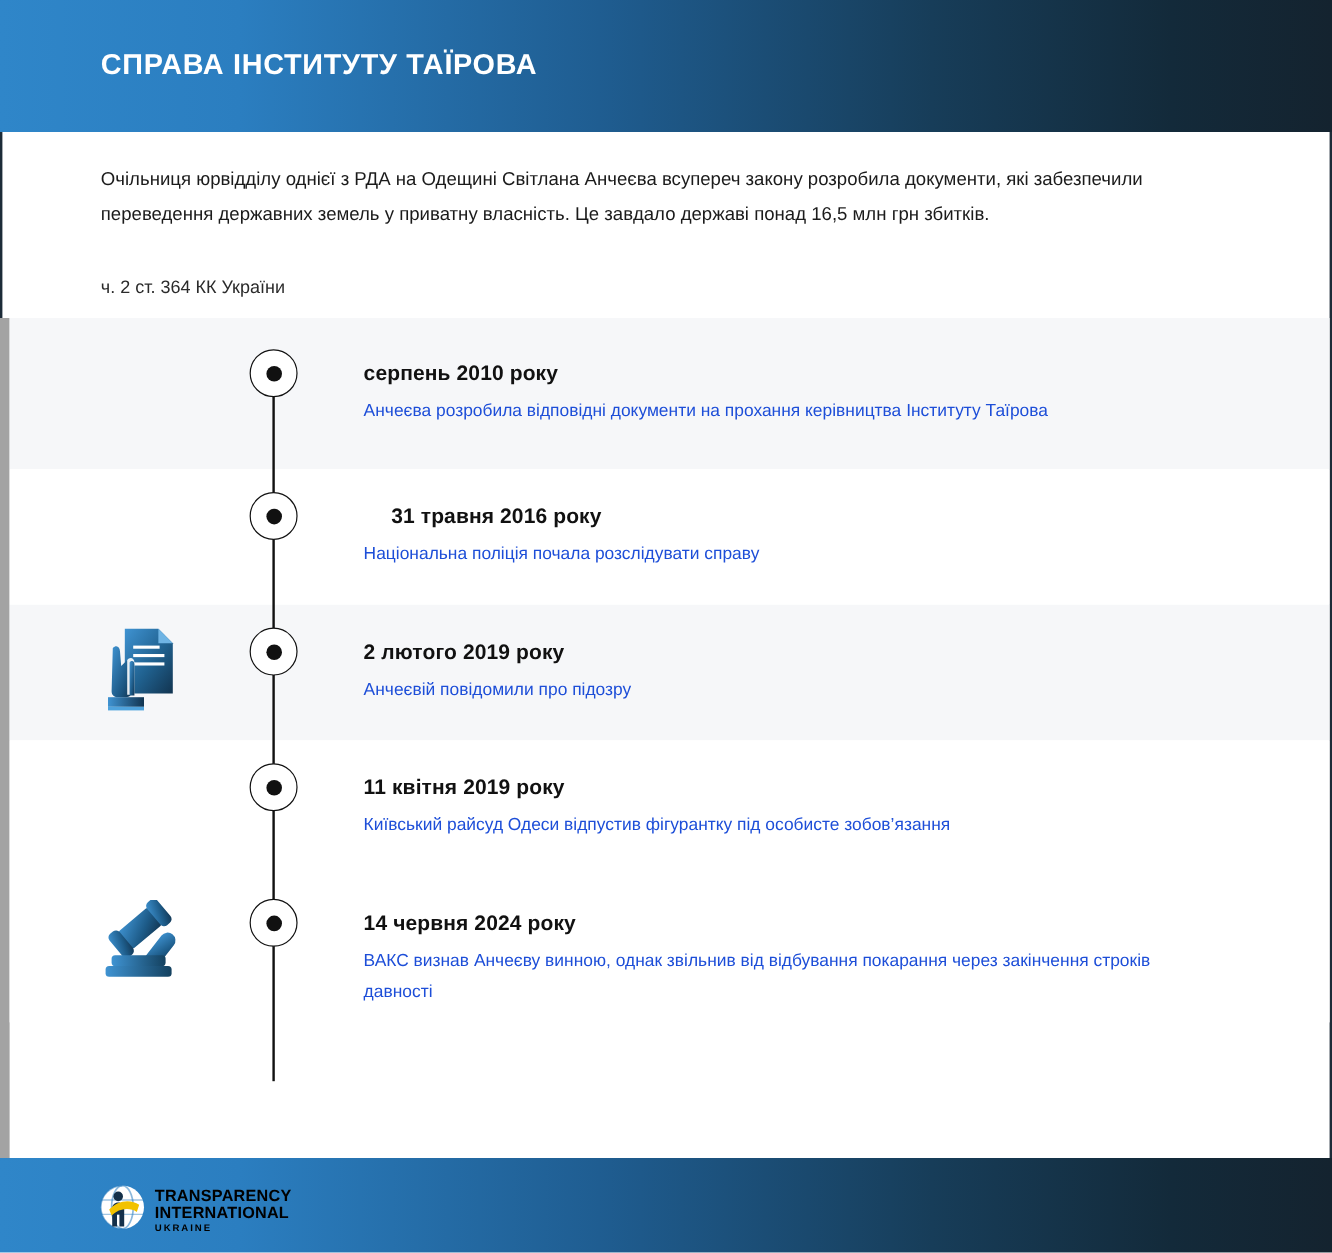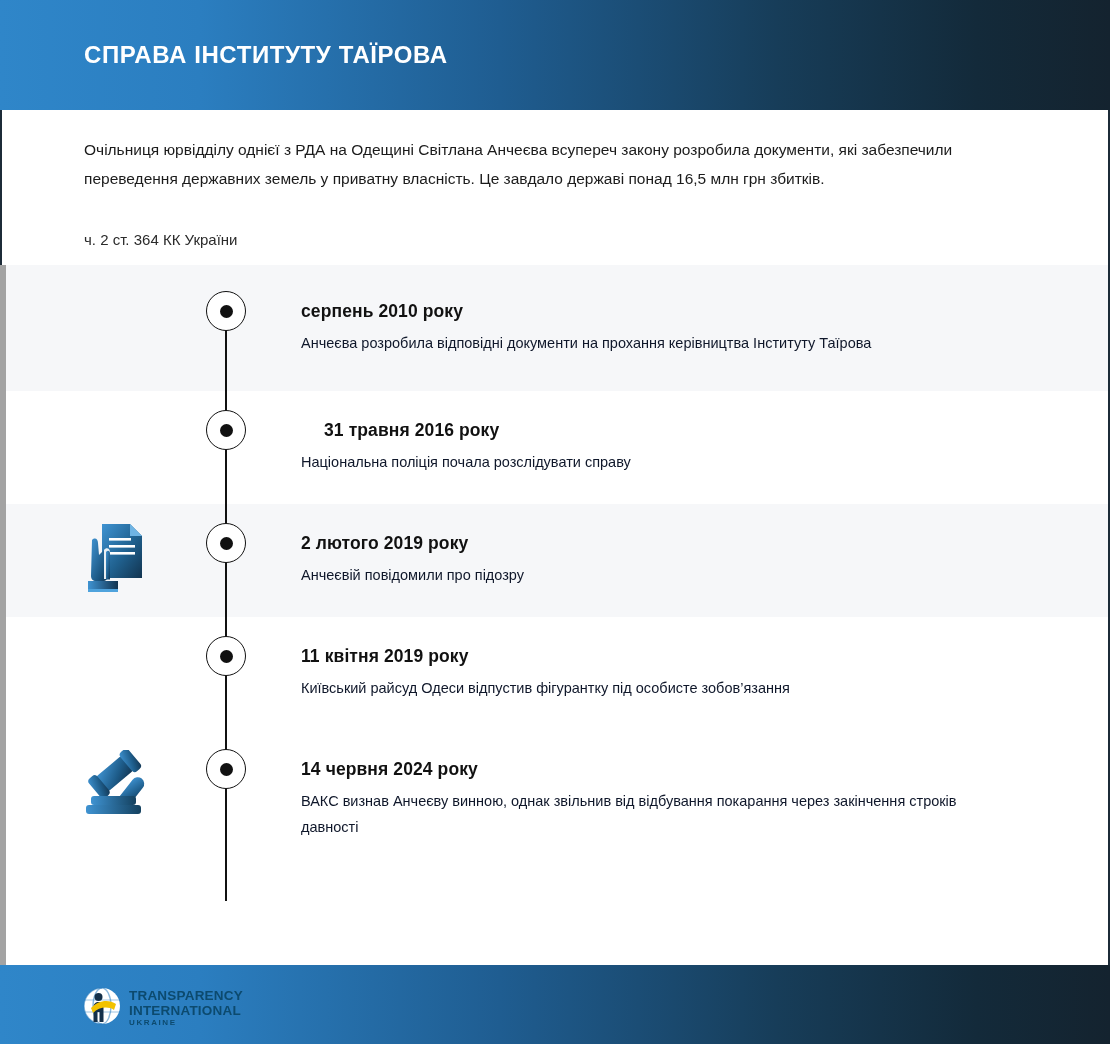--- a/index.html
+++ b/index.html
@@ -70,21 +70,21 @@
     line-height: 20px;
   }
 
   
   .timeline {
     position: absolute;
     left: 0;
     top: 265px;
     width: 1110px;
     height: 700px;
-    border-left: 6px solid #a3a3a3;
+    border-left: 8px solid #a3a3a3;
     border-right: 2px solid #1c2b38;
     box-sizing: border-box;
     text-decoration: underline;
   }
   .row {
     position: relative;
     width: 100%;
     box-sizing: border-box;
   }
   .row.shaded { background: #f6f7f9; }
@@ -131,21 +131,21 @@
     color: #111111;
     font-size: 17.5px;
     font-weight: bold;
     letter-spacing: 0.1px;
     z-index: 3;
   }
   .entry-desc {
     position: absolute;
     left: 295px;
     width: 700px;
-    color: #0f172a;
+    color: #1d4ed8;
     font-size: 14.5px;
     line-height: 26px;
     z-index: 3;
   }
 
   .side-icon {
     position: absolute;
     z-index: 3;
   }
 
@@ -161,21 +161,21 @@
   .logo {
     position: absolute;
     left: 82px;
     top: 986px;
     display: flex;
     align-items: center;
     z-index: 4;
   }
   .logo-text {
     margin-left: 7px;
-    color: #0c4a6e;
+    color: #000000;
     line-height: 1;
   }
   .logo-line1, .logo-line2 {
     font-size: 13.5px;
     font-weight: bold;
     letter-spacing: 0.2px;
     display: block;
   }
   .logo-line2 { margin-top: 1px; }
   .logo-line3 {

